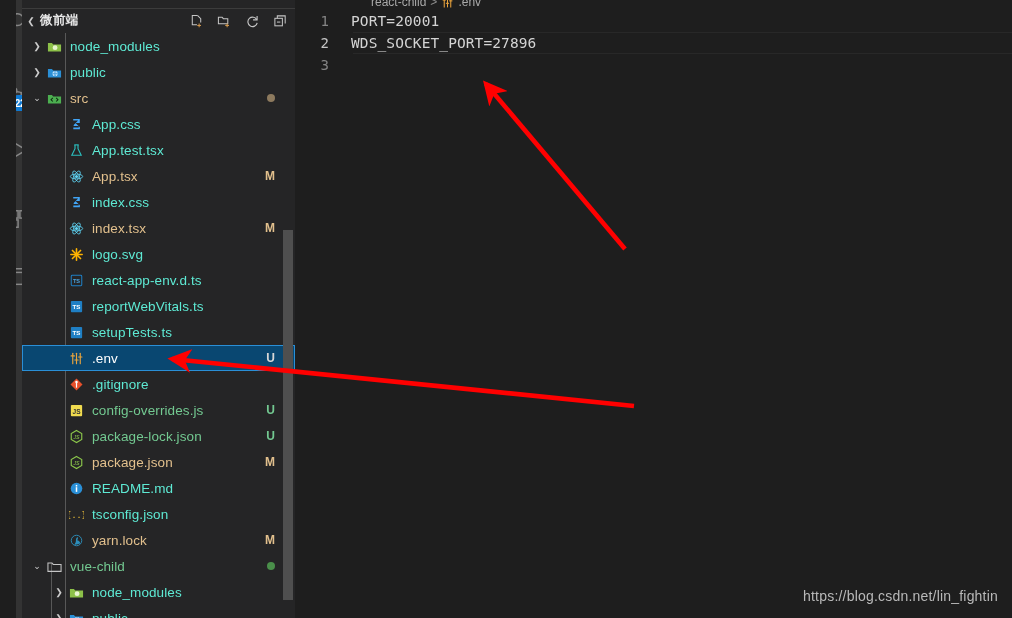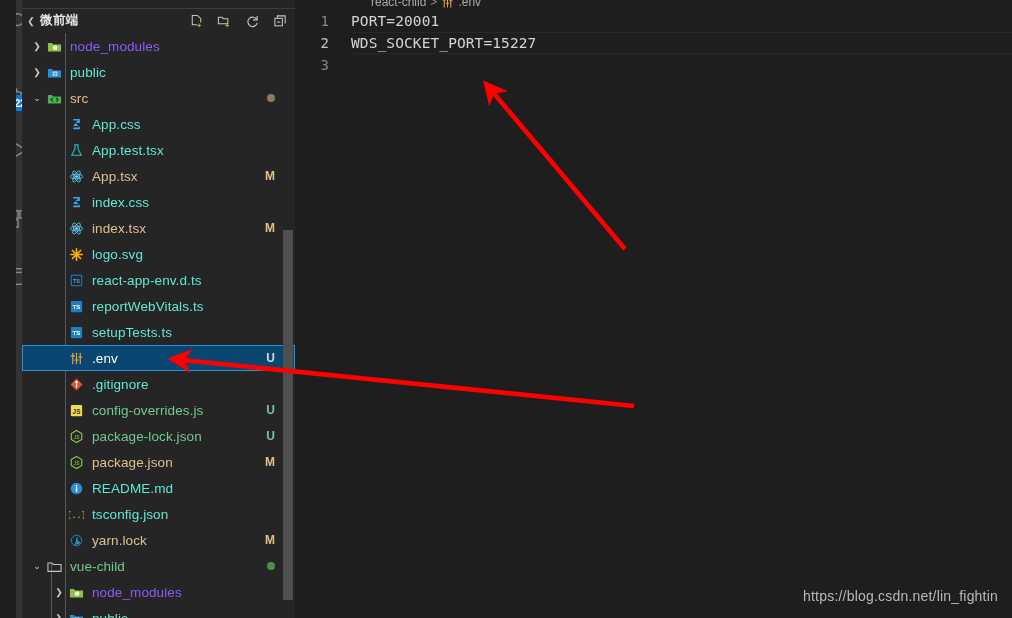--- a/index.html
+++ b/index.html
@@ -86,21 +86,21 @@
     position:absolute; right:20px; font-size:12px; font-weight:bold;
   }
   .row .fdot {
     position:absolute; right:20px; width:8px; height:8px; border-radius:50%;
   }
   .indent-guide {
     position:absolute; top:0; bottom:0; width:1px; background:#585858;
   }
 
   
-  .c-dim   { color:#8b5cf6; }
+  .c-dim   { color:#5eead4; }
   .c-plain { color:#5eead4; }
   .c-mod   { color:#e2c08d; }
   .c-new   { color:#73c991; }
   .c-white { color:#ffffff; }
   .s-mod   { color:#e2c08d; }
   .s-new   { color:#73c991; }
   .s-selnew{ color:#d7d7d7; }
 
   
   .sb-scroll {
@@ -517,21 +517,21 @@
     </div>
 
     <div class="code-area">
       <div id="code-lines">
           <div class="code-line">
             <span class="lineno">1</span>
             <span class="code-text">PORT=20001</span>
           </div>
           <div class="code-line active">
             <span class="lineno active">2</span>
-            <span class="code-text">WDS_SOCKET_PORT=15227</span>
+            <span class="code-text">WDS_SOCKET_PORT=27896</span>
           </div>
           <div class="code-line">
             <span class="lineno">3</span>
             <span class="code-text"></span>
           </div>
         </div>
     </div>
 
     <div class="watermark">https://blog.csdn.net/lin_fightin</div>
   </div>

